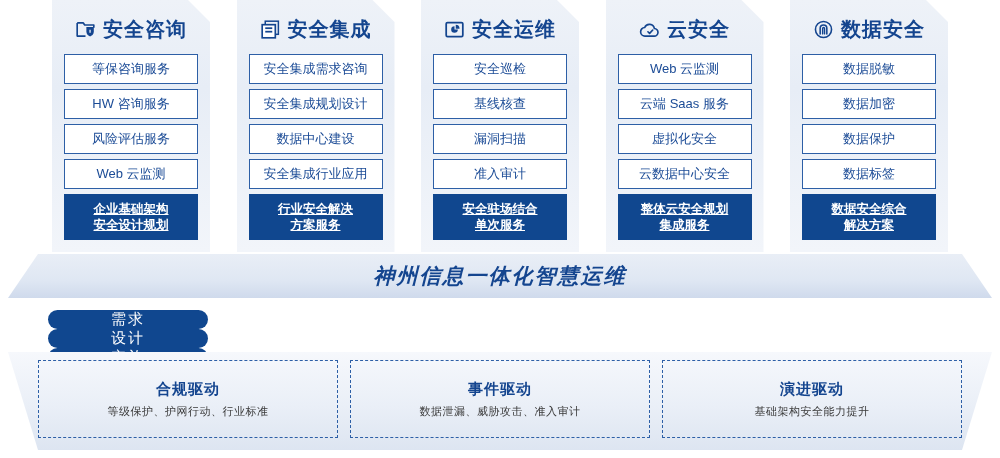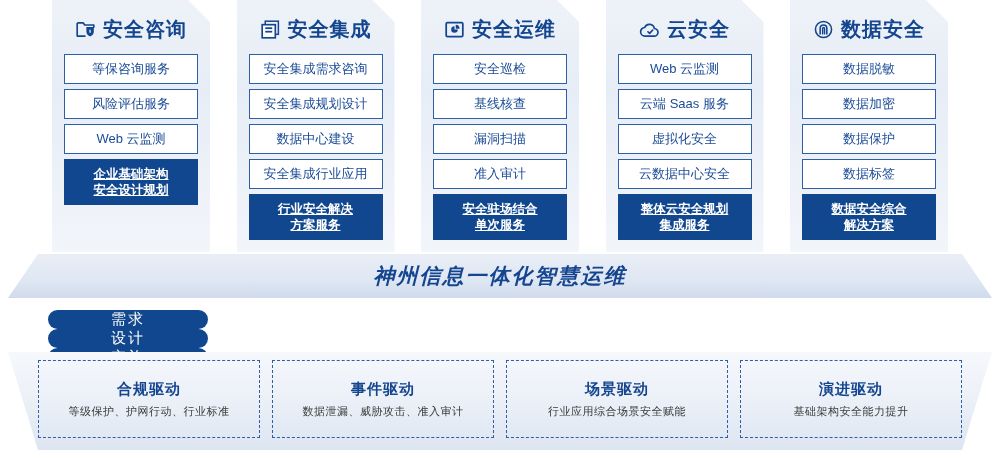--- a/index.html
+++ b/index.html
@@ -113,20 +113,21 @@
       <div class="col-head">
         <svg class="ico" viewBox="0 0 24 24">
           <path d="M2.5 4.5h7l1.6 2.4H21.5v3.2" fill="none" stroke="#14458f" stroke-width="1.9" stroke-linejoin="round"></path>
           <path d="M2.5 4.5v15h9.5" fill="none" stroke="#14458f" stroke-width="1.9" stroke-linejoin="round"></path>
           <path d="M13 9h8.5v5.5c0 3.2-2.6 4.7-4.25 5.4C15.6 19.2 13 17.7 13 14.5z" fill="#14458f"></path>
           <path d="M17.2 12.2v3.4" stroke="#ffffff" stroke-width="1.4"></path>
         </svg>
         <div class="col-title">安全咨询</div>
       </div>
       <div class="item">等保咨询服务</div>
+      <div class="item">HW 咨询服务</div>
       <div class="item">风险评估服务</div>
       <div class="item">Web 云监测</div>
       <div class="item item-strong">
         <span>企业基础架构</span>
         <span>安全设计规划</span>
       </div>
     </div>
 
     <div class="col">
       <div class="col-head">
@@ -222,23 +223,19 @@
     <div class="drivers-row">
       <div class="driver">
         <div class="driver-title">合规驱动</div>
         <div class="driver-desc">等级保护、护网行动、行业标准</div>
       </div>
       <div class="driver">
         <div class="driver-title">事件驱动</div>
         <div class="driver-desc">数据泄漏、威胁攻击、准入审计</div>
       </div>
       <div class="driver">
-        <div class="driver-title">场景驱动</div>
-        <div class="driver-desc">行业应用综合场景安全赋能</div>
-      </div>
-      <div class="driver">
         <div class="driver-title">演进驱动</div>
         <div class="driver-desc">基础架构安全能力提升</div>
       </div>
     </div>
   </div>
 
 </div>
 
 </body></html>

